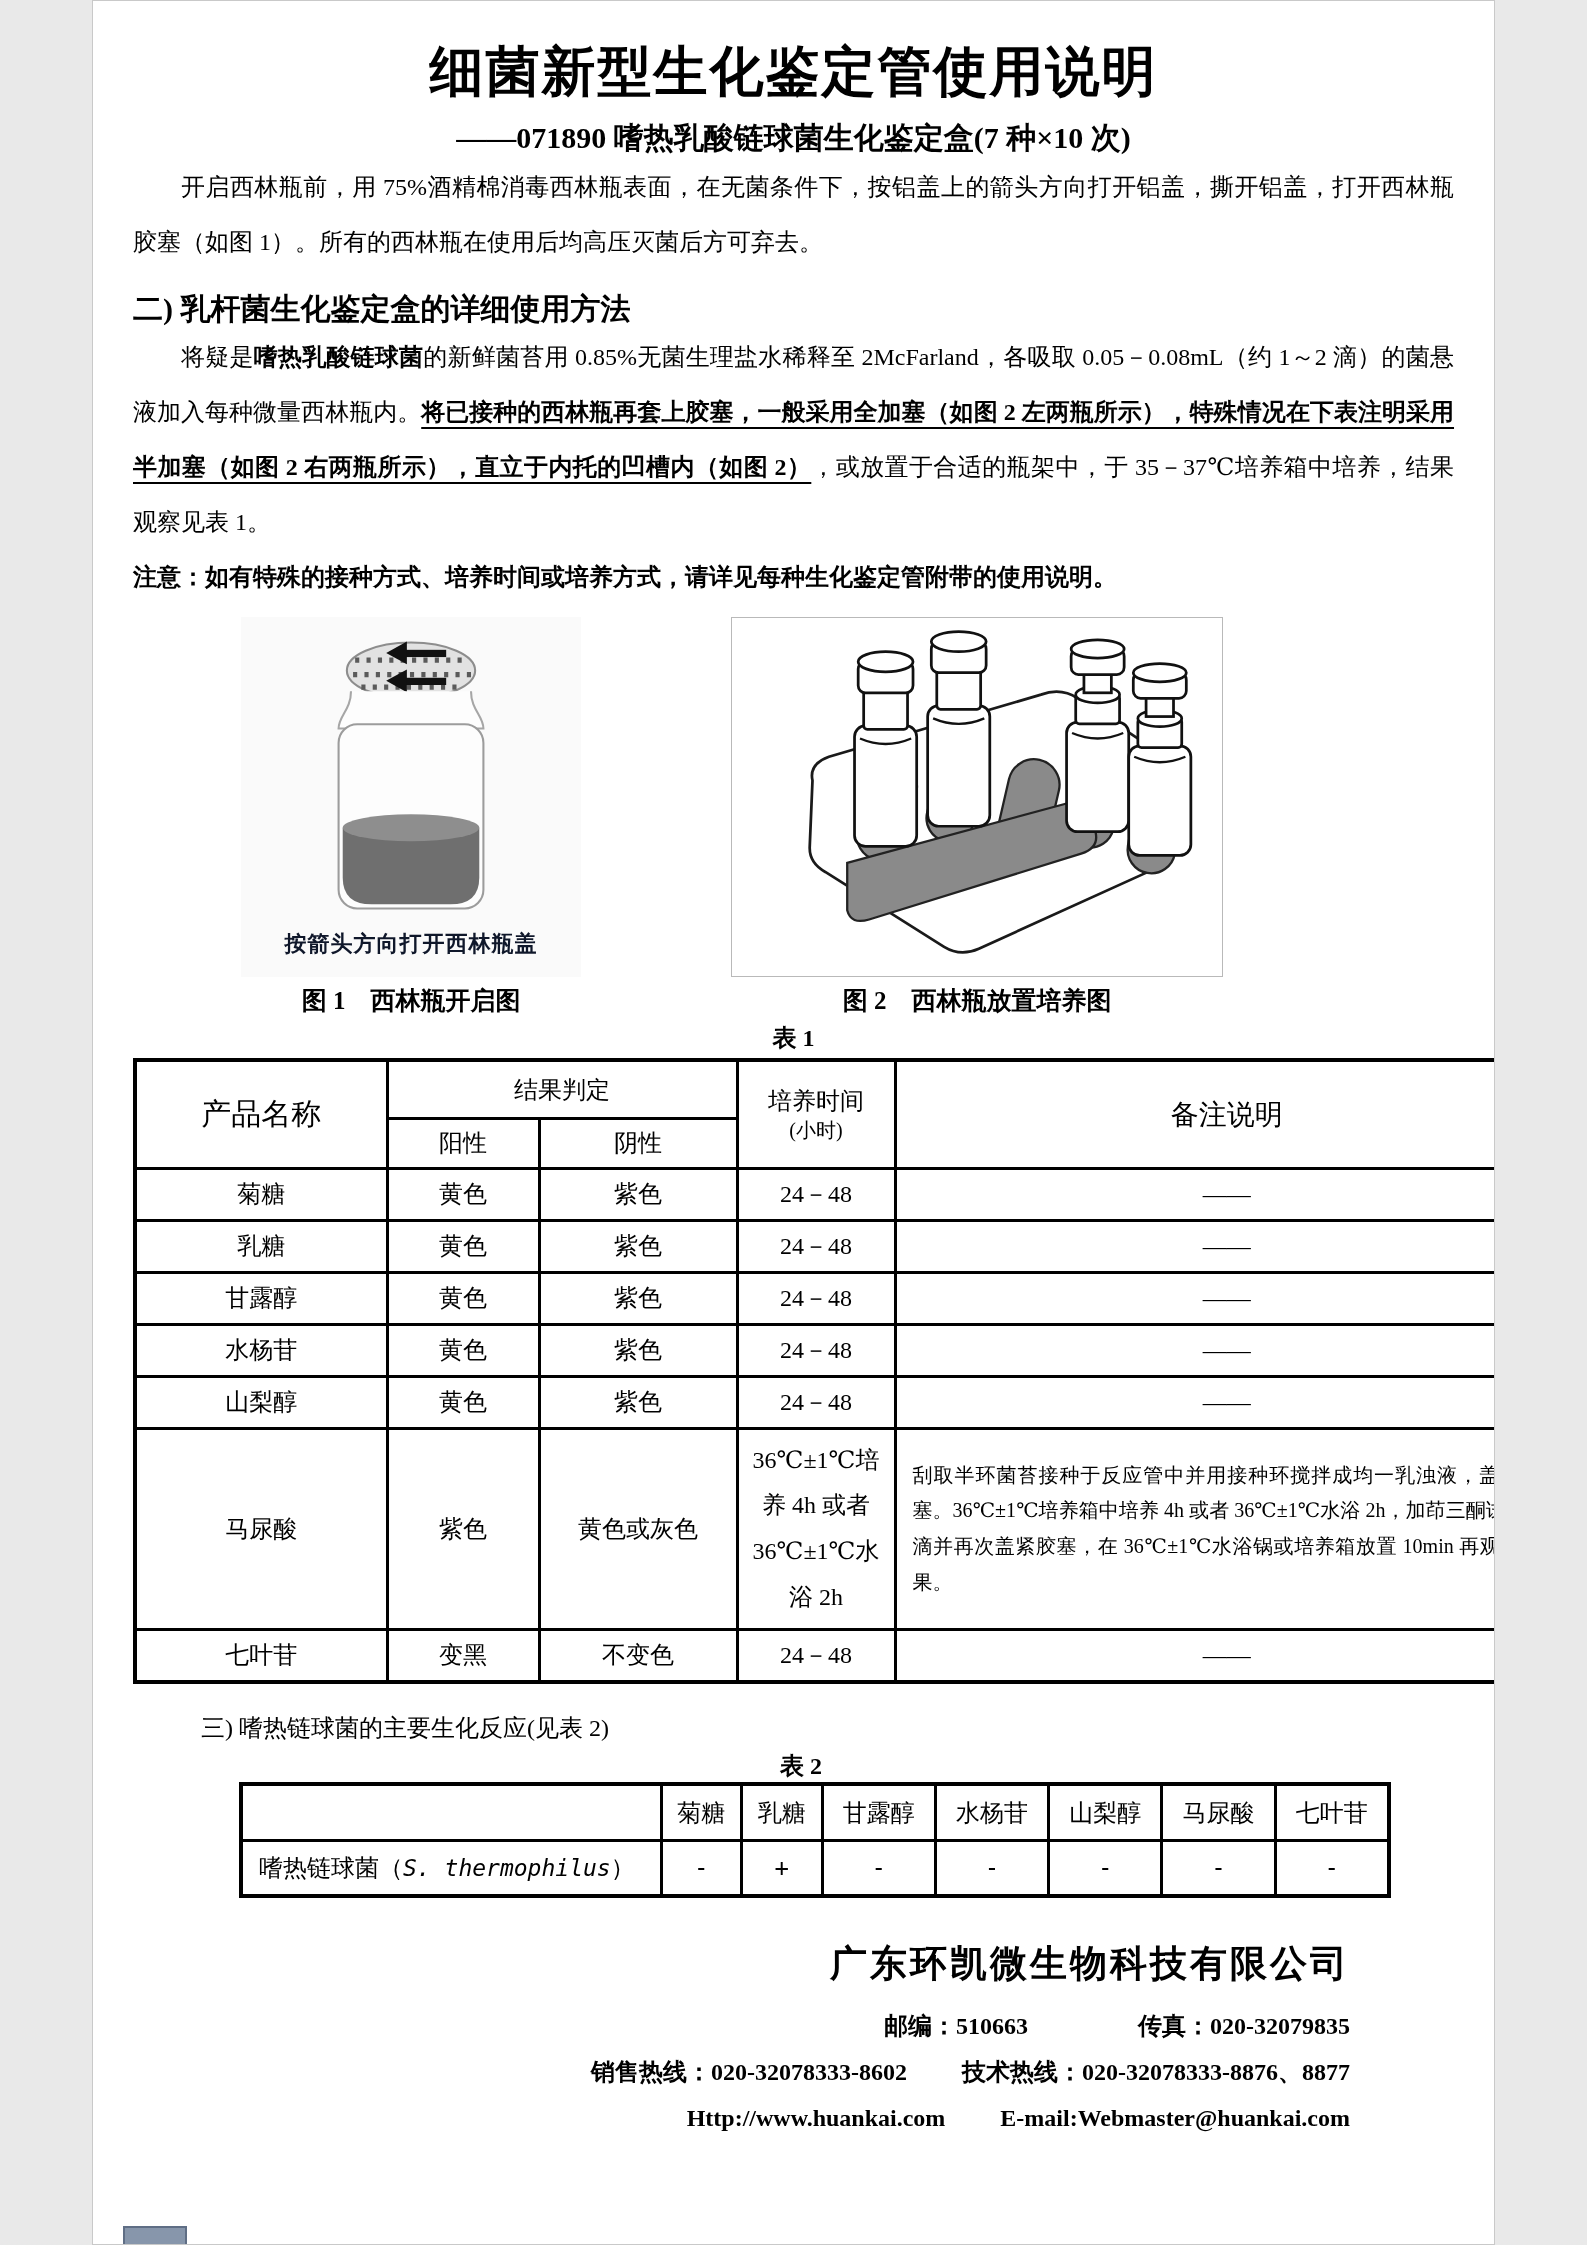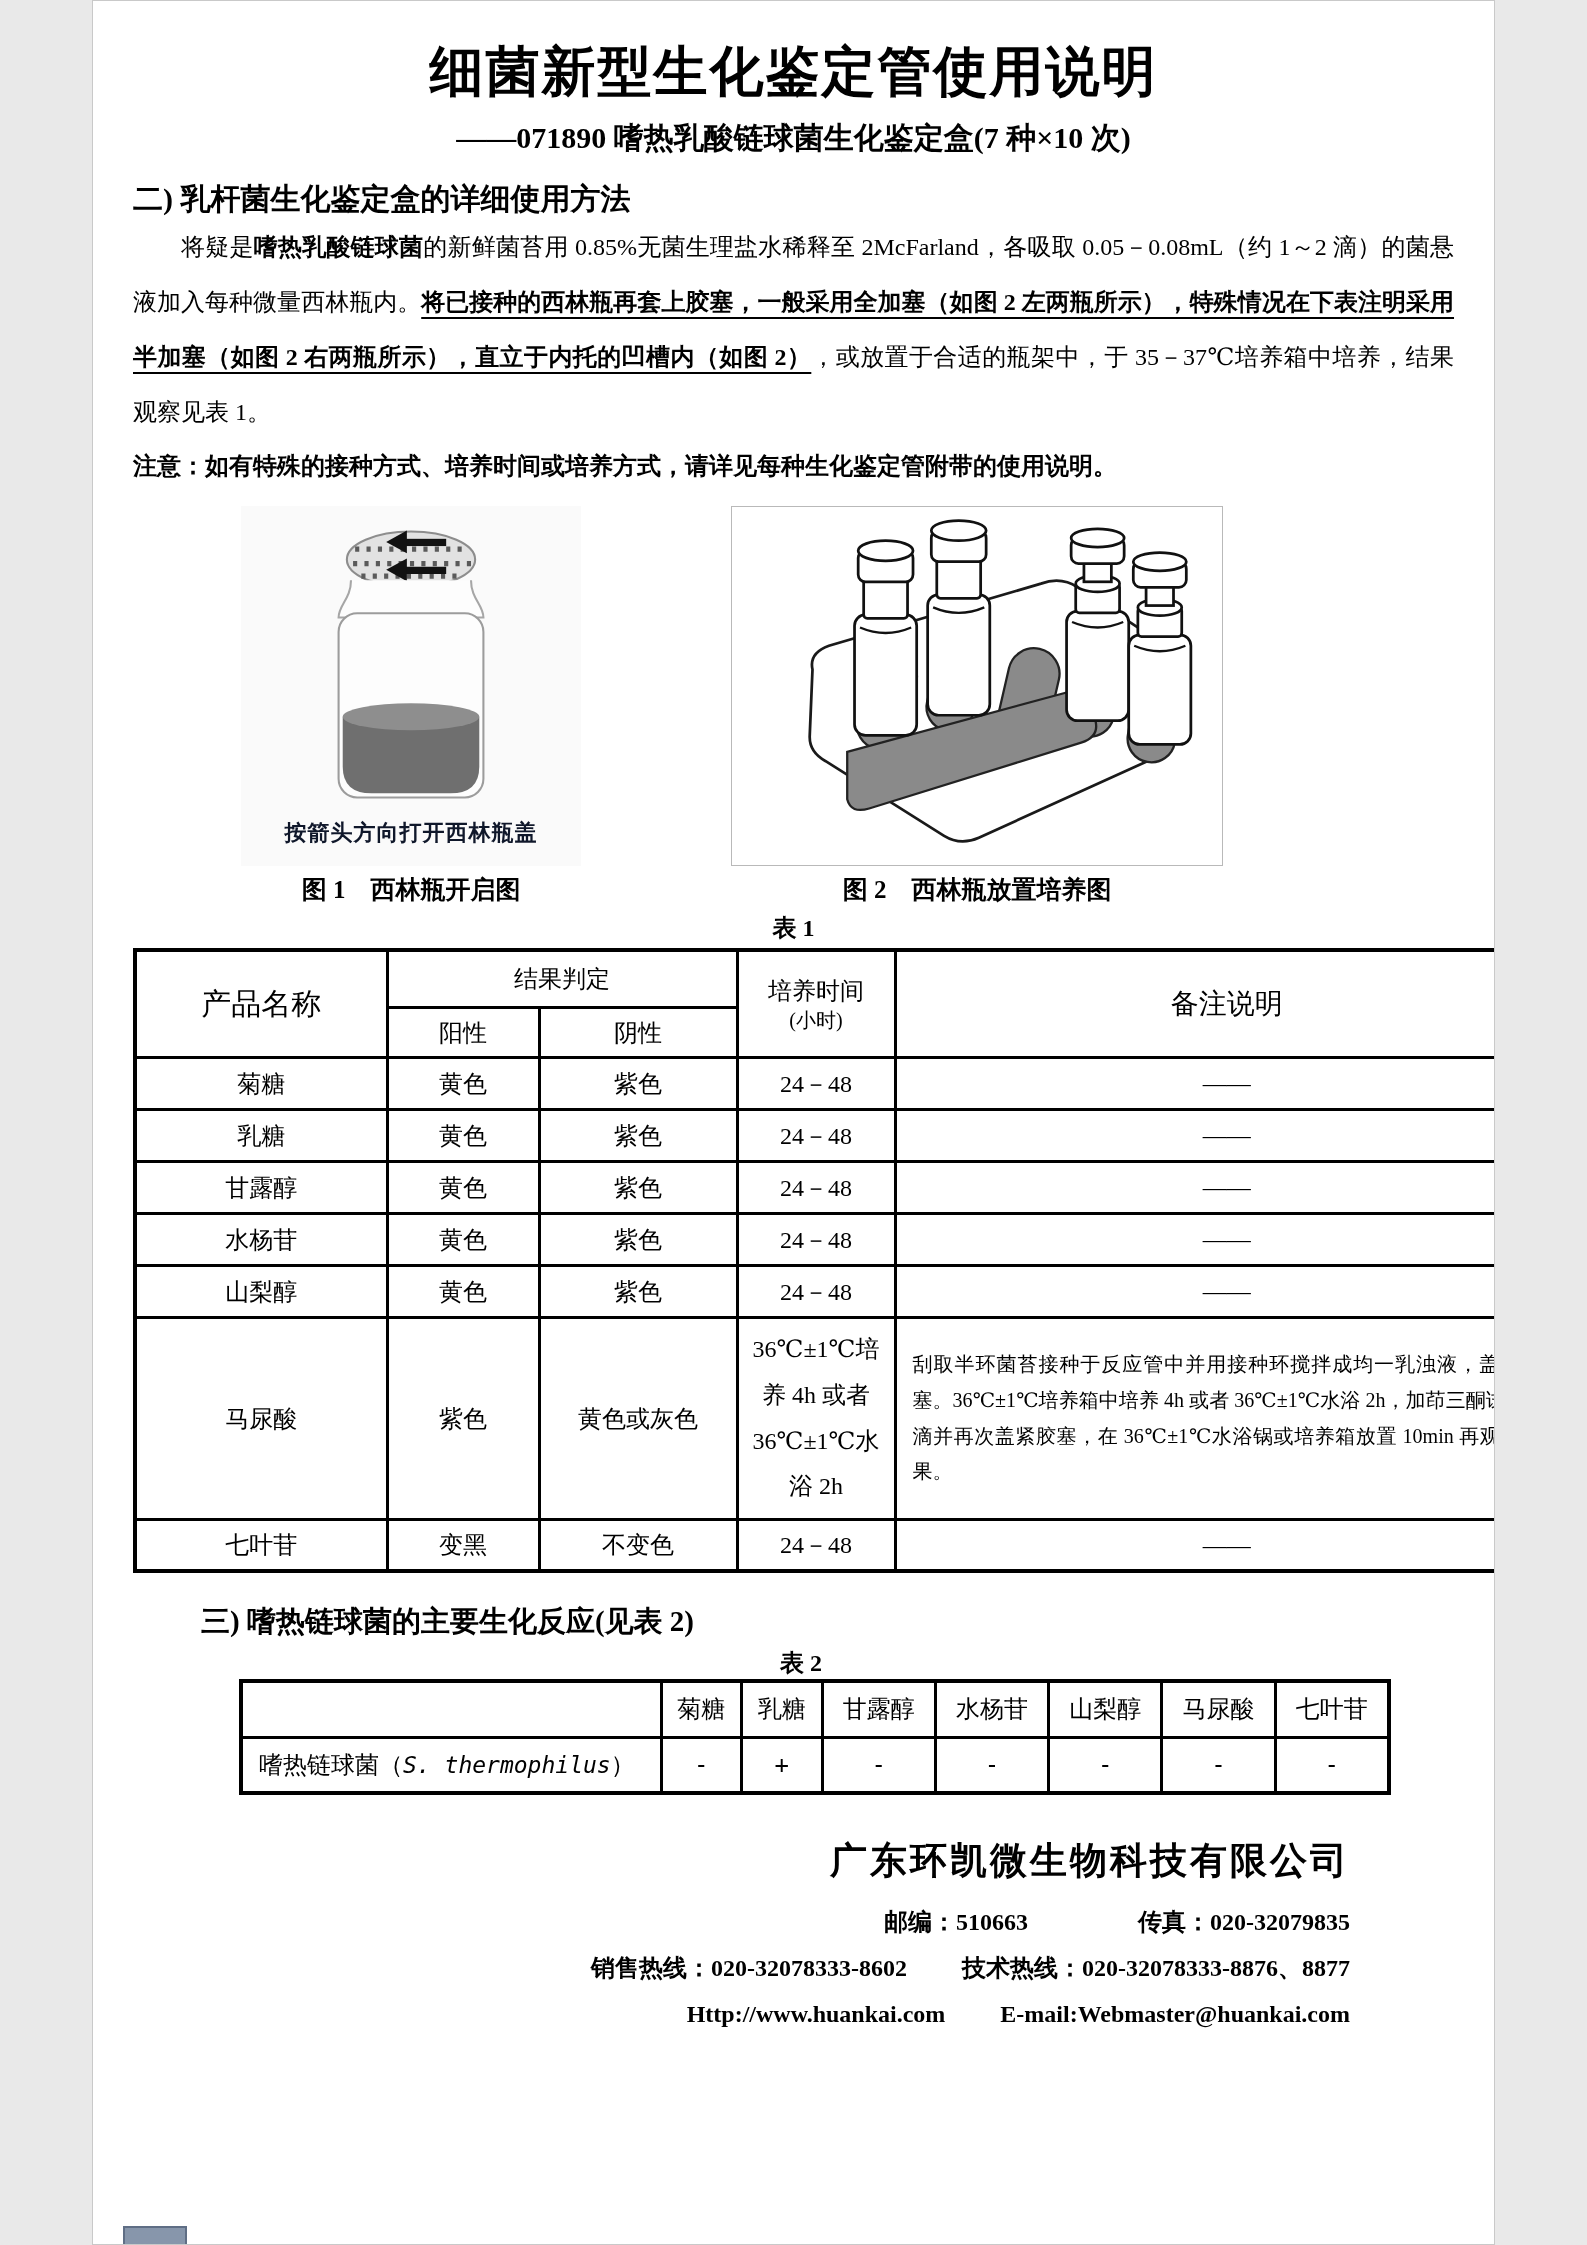--- a/index.html
+++ b/index.html
@@ -88,21 +88,21 @@
     padding:4px 6px;
   }
   .t1 .h-product { font-size:30px; }
   .t1 .h-remark  { font-size:28px; }
   .t1 .h-time-sub { font-size:20px; }
   .t1 tr.data-row { height:52px; }
   .t1 td.remark-long {
     text-align:justify; font-size:20px; line-height:1.78; padding:12px 16px;
   }
   .t1 td.time-long { line-height:1.9; padding:8px 10px; }
-  .s3-heading { margin:28px 0 0 68px; font-size:29px; font-weight:bold; line-height:1.4; }
+  .s3-heading { margin:28px 0 0 68px; font-size:24px; font-weight:normal; line-height:1.4; }
   .t2-wrap { width:1152px; margin:2px 0 0 78px;padding-left:28px; }
   .t2 { width:1152px; border:4px solid #000; }
   .t2 th, .t2 td {
     border:3px solid #000; text-align:center; vertical-align:middle;
     font-size:24px; font-weight:normal; height:56px; padding:2px 4px;
   }
   .t2 td.row-label { text-align:left; padding-left:16px; }
   .species { font-style:italic; font-family:"DejaVu Sans Mono",monospace; font-size:23px; }
   .t2 td.val { font-family:"DejaVu Sans Mono",monospace; font-size:24px; }
   .footer { margin-top:42px; text-align:right; padding-right:104px; }
@@ -119,20 +119,21 @@
   }
 </style>
 </head>
 <body>
 
 <div class="page">
 
   <div class="doc-title">细菌新型生化鉴定管使用说明</div>
   <div class="doc-subtitle">——071890 嗜热乳酸链球菌生化鉴定盒(7 种×10 次)</div>
 
+  <div class="para">开启西林瓶前，用 75%酒精棉消毒西林瓶表面，在无菌条件下，按铝盖上的箭头方向打开铝盖，撕开铝盖，打开西林瓶胶塞（如图 1）。所有的西林瓶在使用后均高压灭菌后方可弃去。</div>
 
   <div class="sec-heading">二) 乳杆菌生化鉴定盒的详细使用方法</div>
   <div class="para">
     <span>将疑是</span><span class="b">嗜热乳酸链球菌</span><span>的新鲜菌苔用 0.85%无菌生理盐水稀释至 2McFarland，各吸取 0.05－0.08mL（约 1～2 滴）的菌悬液加入每种微量西林瓶内。</span><span class="bu">将已接种的西林瓶再套上胶塞，一般采用全加塞（如图 2 左两瓶所示），特殊情况在下表注明采用半加塞（如图 2 右两瓶所示），直立于内托的凹槽内（如图 2）</span><span>，或放置于合适的瓶架中，于 35－37℃培养箱中培养，结果观察见表 1。</span>
   </div>
 
   <div class="note-line">注意：如有特殊的接种方式、培养时间或培养方式，请详见每种生化鉴定管附带的使用说明。</div>
 
   <div class="figures">
     <div class="fig1-panel">

